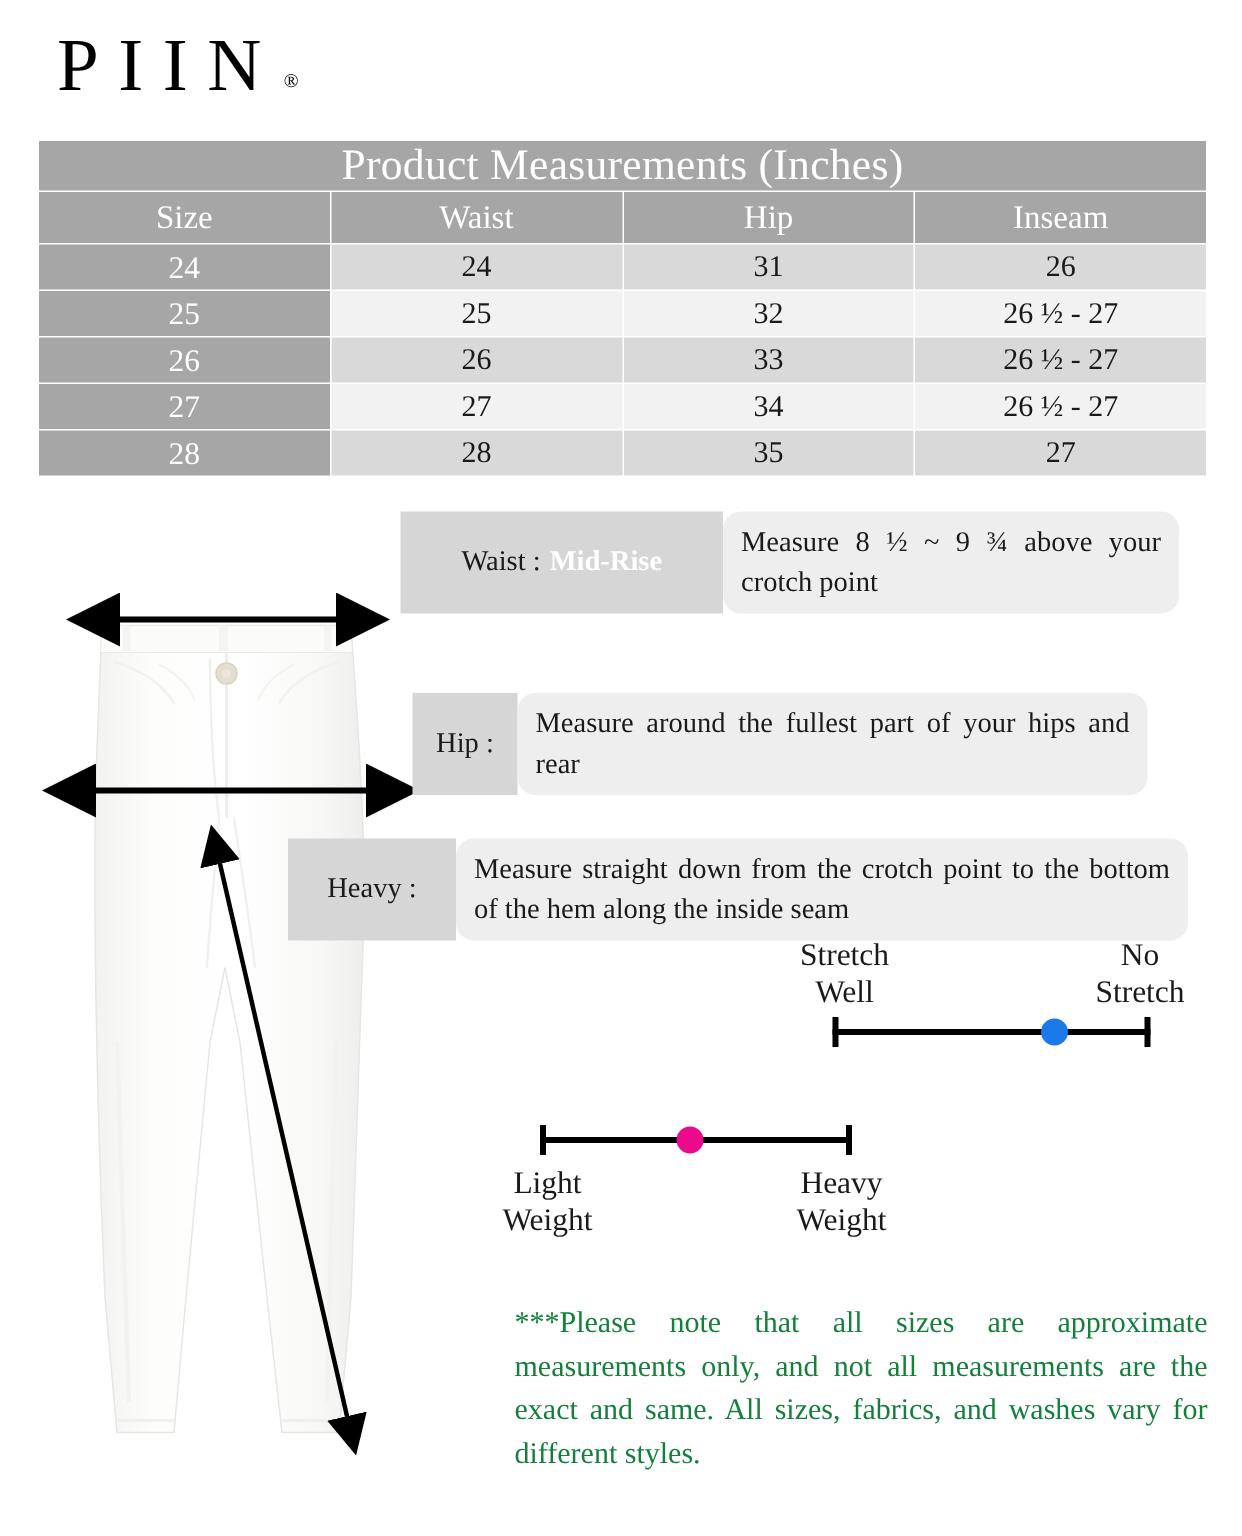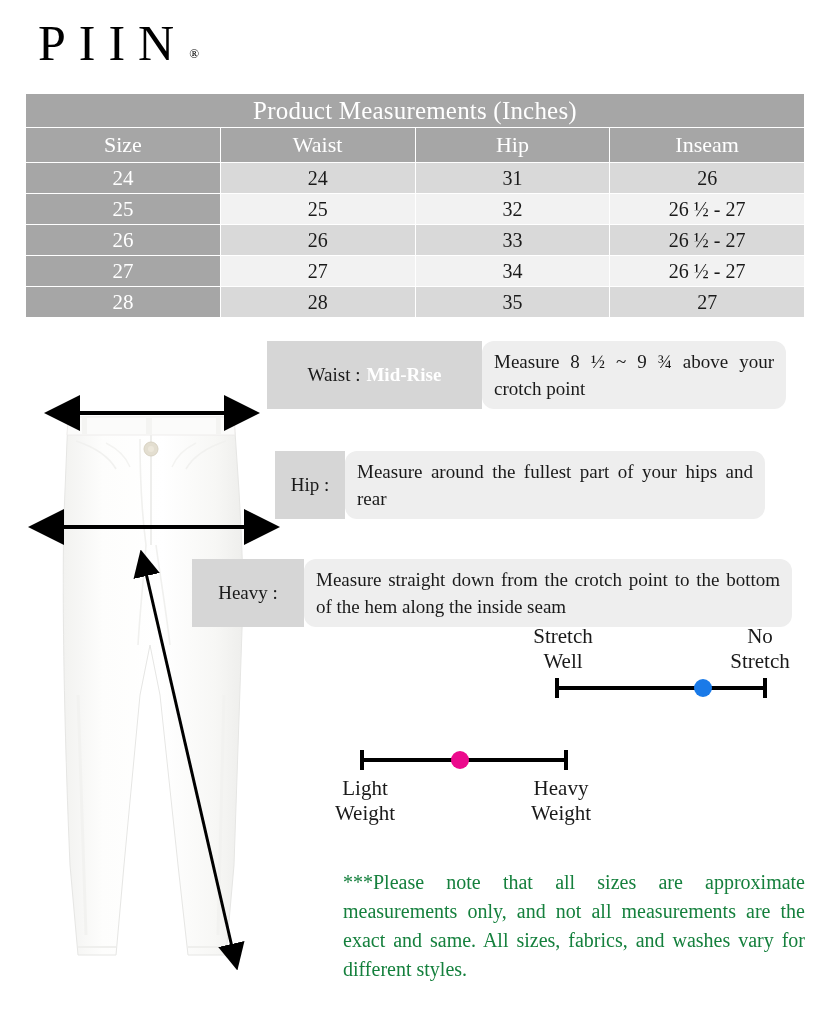--- a/index.html
+++ b/index.html
@@ -55,21 +55,21 @@
   }
   #meas-table td, #meas-table th {
     padding: 0;
     text-align: center;
     vertical-align: middle;
     font-weight: normal;
   }
   .tbl-title {
     background: #a6a6a6;
     color: #ffffff;
-    font-size: 25px;
+    font-size: 29px;
     font-weight: bold;
     height: 33px;
     letter-spacing: 0.2px;
   }
   .tbl-head {
     background: #a6a6a6;
     color: #ffffff;
     font-size: 22px;
     height: 34px;
   }
@@ -126,21 +126,21 @@
     padding: 7px 12px 7px 12px;
     text-align: justify;
     text-justify: inter-word;
     border-radius: 12px;
   }
 
   #instr-waist  { left: 267px; top: 341px; width: 618px; }
   #instr-waist .instr-label { width: 215px; }
   #instr-waist .instr-desc  { width: 304px; }
 
-  #instr-hip    { left: 275px; top: 451px; width: 490px; }
+  #instr-hip    { left: 275px; top: 462px; width: 490px; }
   #instr-hip .instr-label { width: 70px; }
   #instr-hip .instr-desc  { width: 420px; }
 
   #instr-inseam { left: 192px; top: 559px; width: 600px; }
   #instr-inseam .instr-label { width: 112px; }
   #instr-inseam .instr-desc  { width: 488px; }
 
   
   .scale { position: absolute; }
   .scale-labels {

